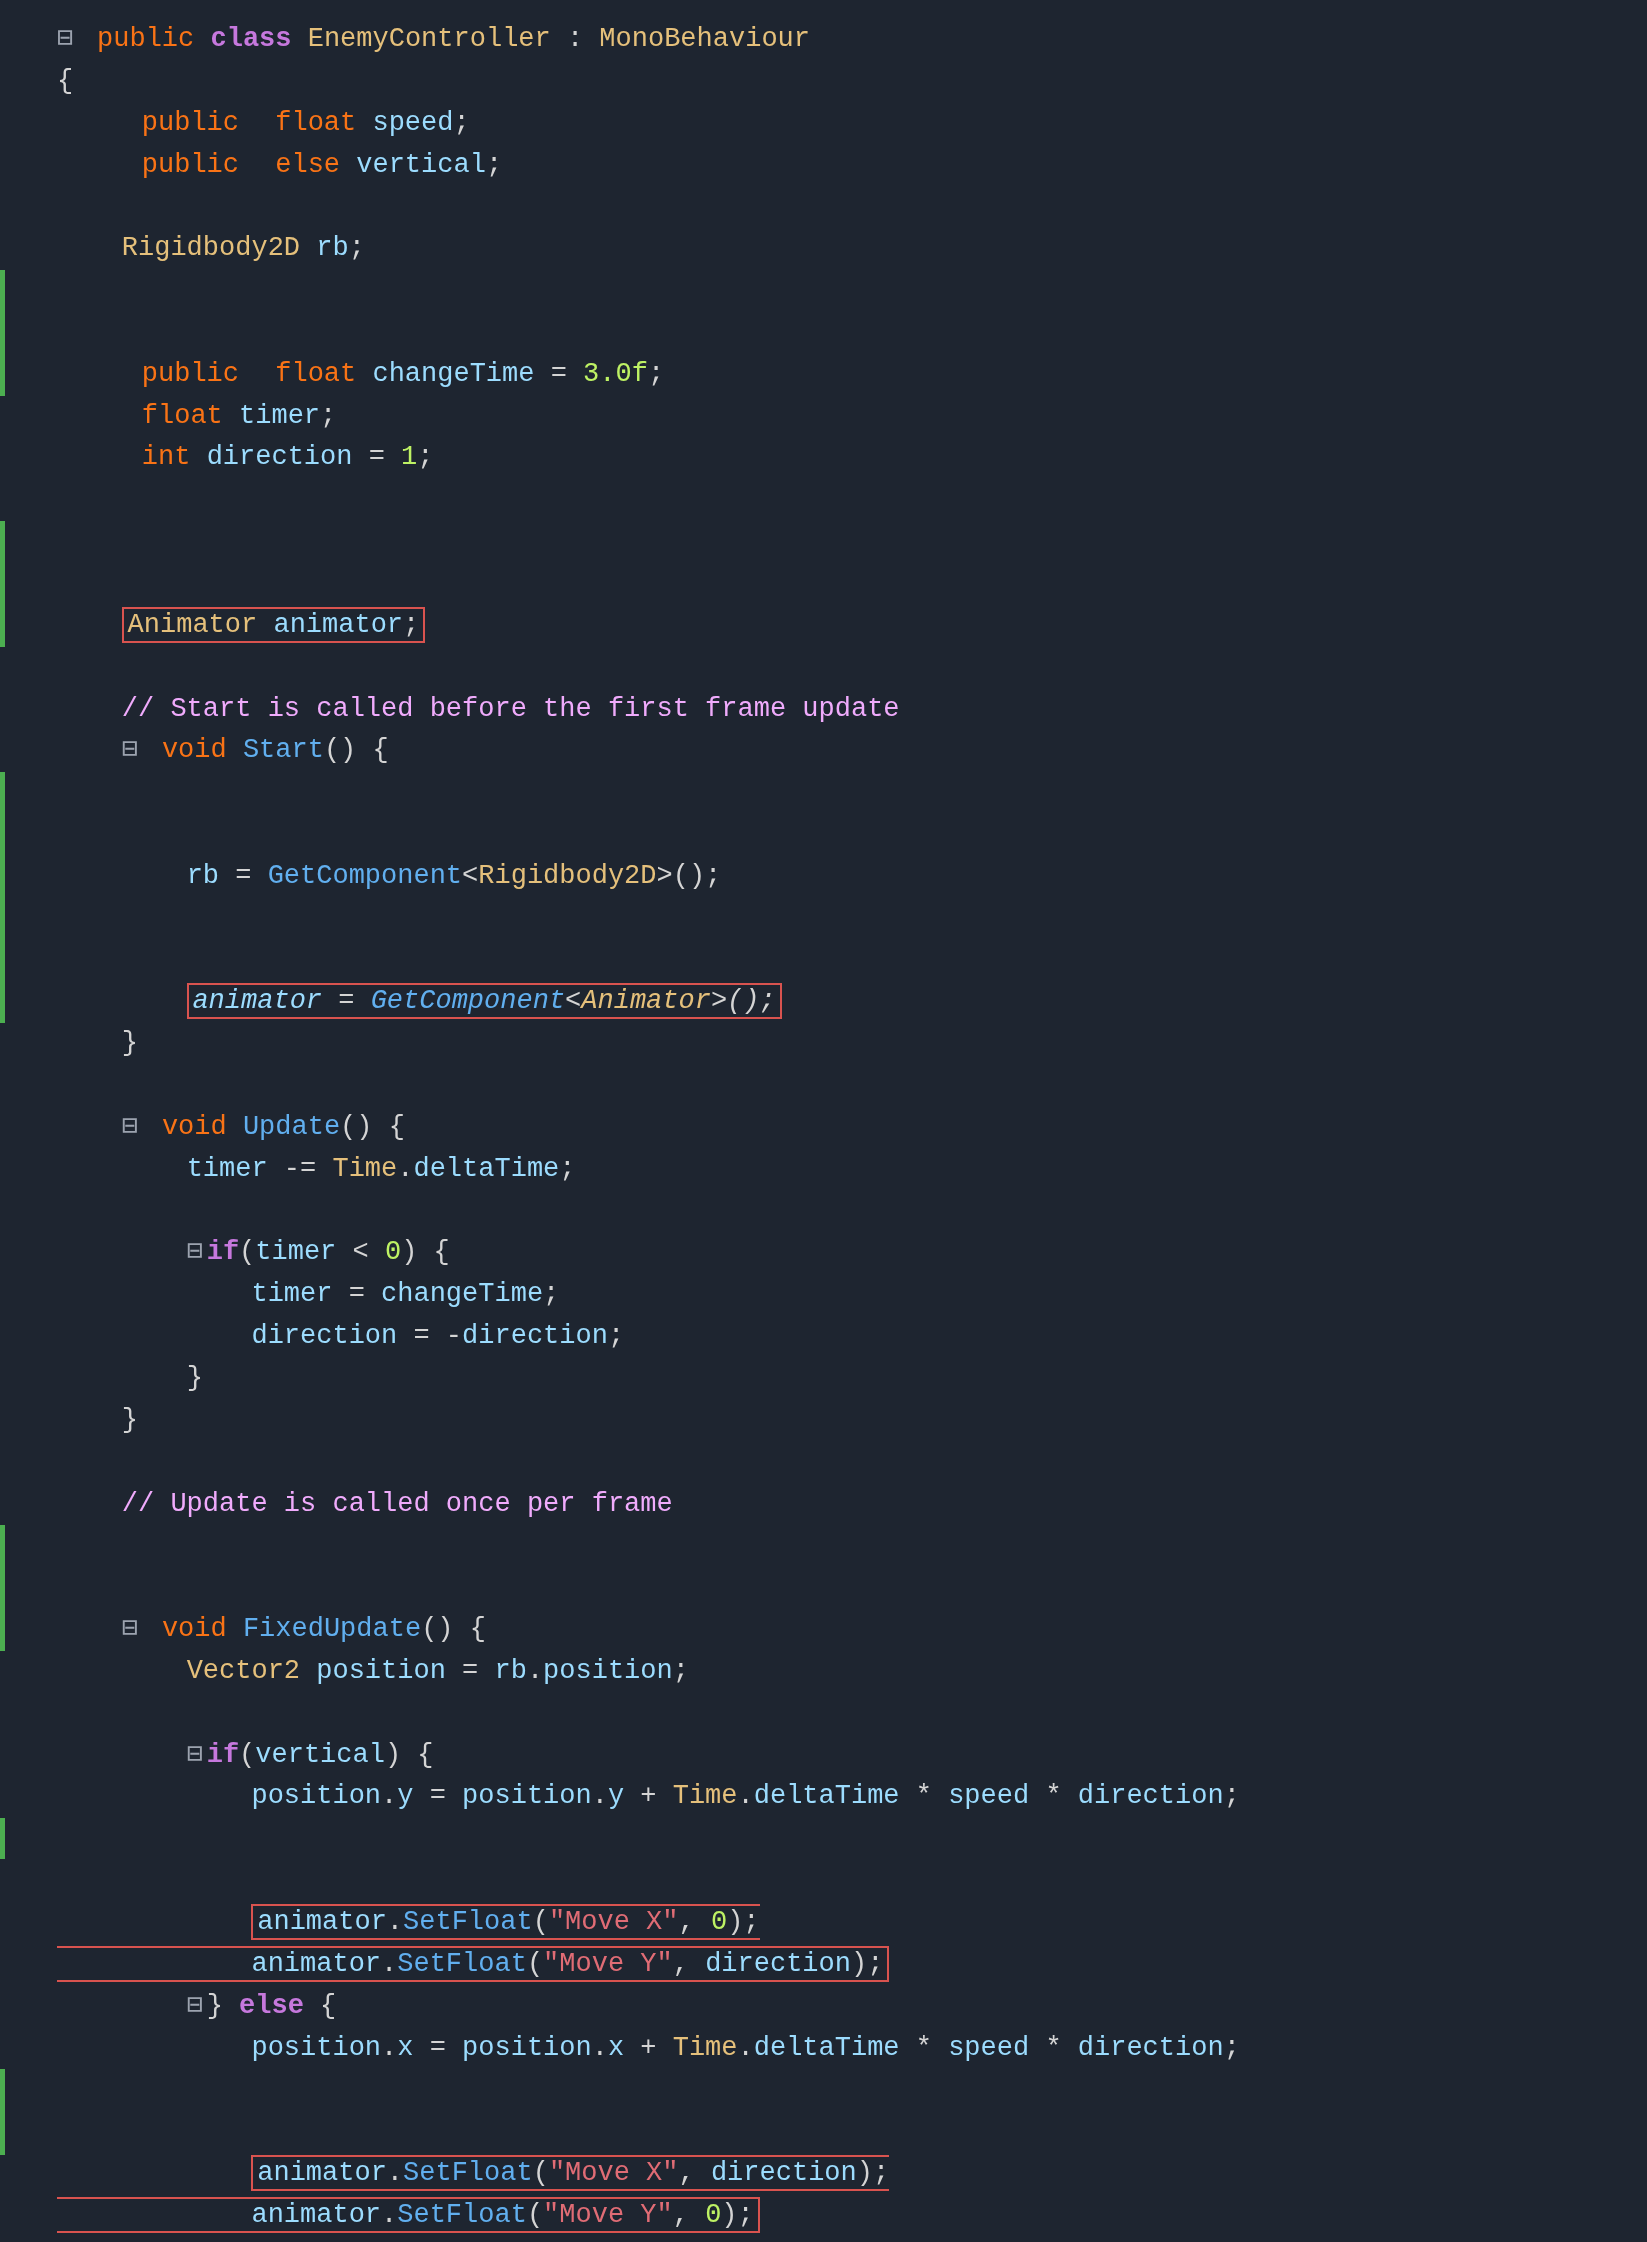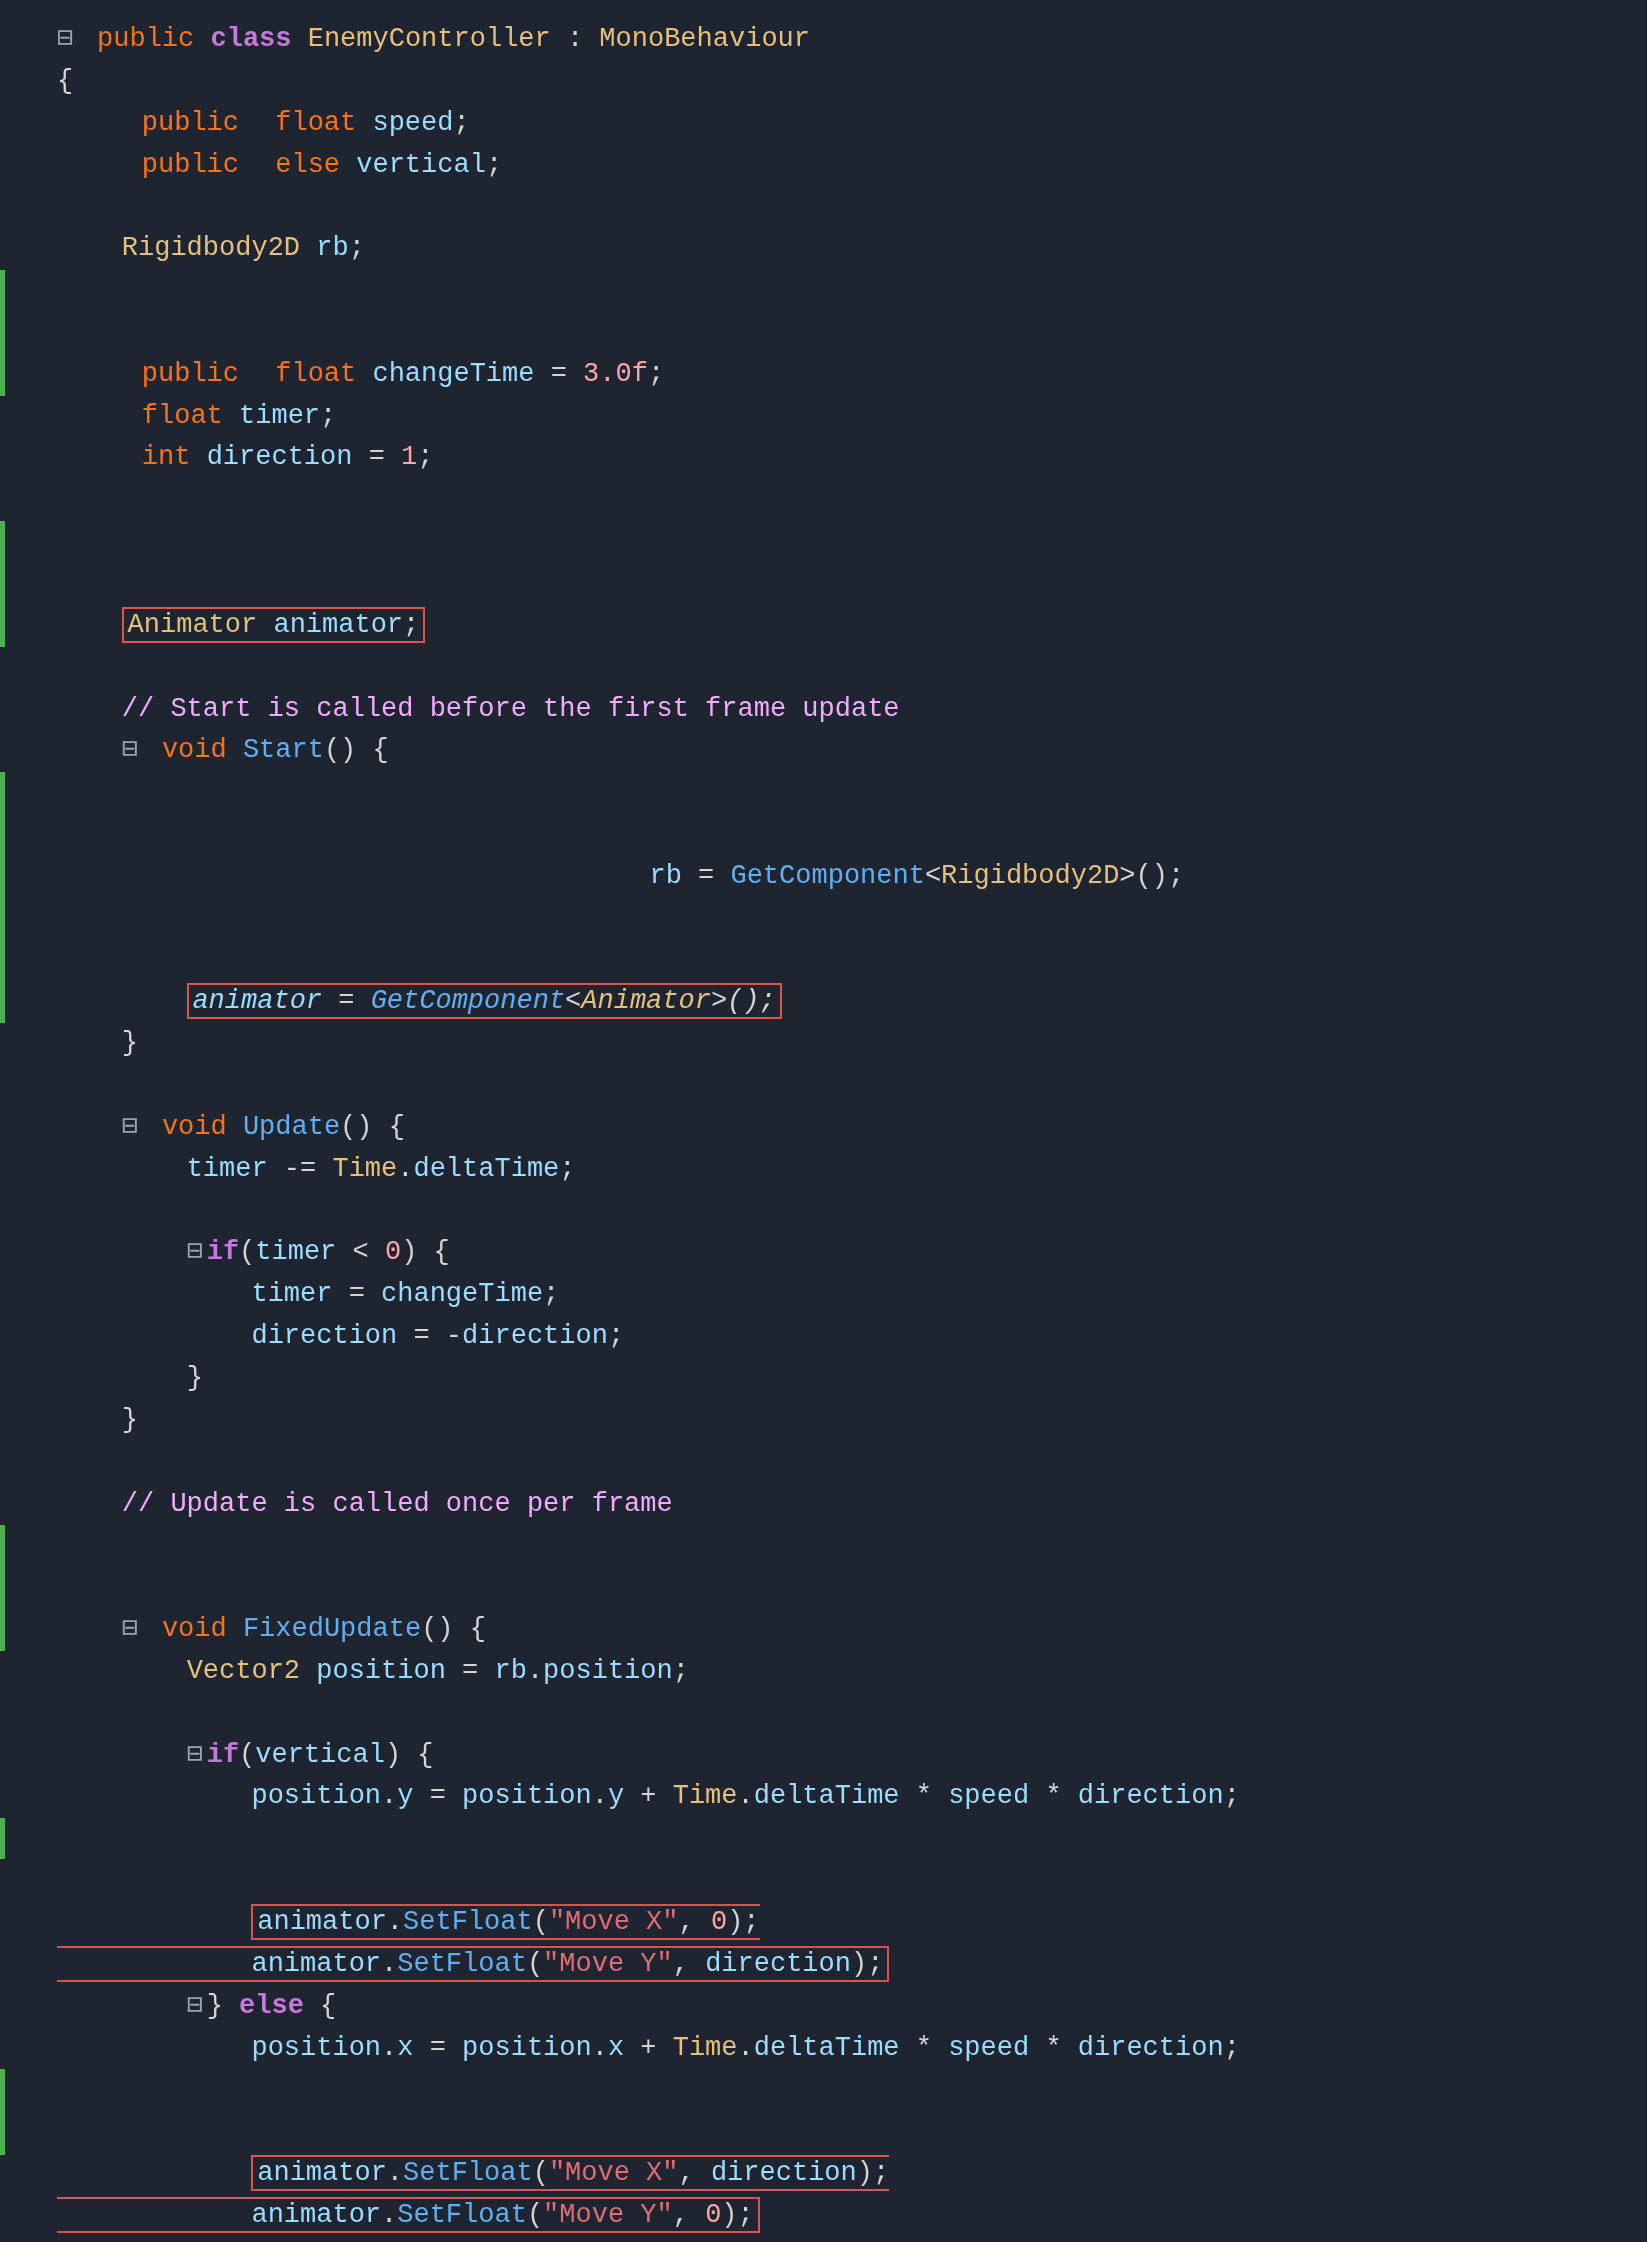--- a/index.html
+++ b/index.html
@@ -19,21 +19,21 @@
       padding-left: 57px;
     }
 
     
     .kw-blue { color: #f97316; margin-left: 20px; } 
     .kw-purple { color: #c678dd; font-weight: bold; } 
     .class-name { color: #e5c07b; } 
     .method-name { color: #61afef; } 
     .string { color: #e06c75; } 
     .comment { color: #f0abfc; font-style: normal; text-align: right; } 
-    .number { color: #fca5a5; margin-top: 25px; }
+    .number { color: #bef264; margin-top: 25px; }
     .op { color: #d4d4d4; }
     .identifier { color: #9cdcfe; }
 
     pre {
       font-family: 'Courier New', Courier, monospace;
       font-size: 27px;
       line-height: 1.55;
     }
 
     .red-box {
@@ -57,21 +57,21 @@
     <span class="kw-blue">public</span> <span class="kw-blue">float</span> <span class="identifier">changeTime</span> <span class="op">=</span> <span class="number">3.0f</span><span class="op">;</span></div>
     <span class="kw-blue">float</span> <span class="identifier">timer</span><span class="op">;</span>
     <span class="kw-blue">int</span> <span class="identifier">direction</span> <span class="op">=</span> <span class="number">1</span><span class="op">;</span>
 
 <div style="position:relative; display:inline-block; width:100%;">
 <div style="position:absolute; left:-57px; top:0; width:4.8px; height:100%; background:#4caf50;"></div>
     <span class="red-box"><span class="class-name">Animator</span> <span class="identifier">animator</span><span class="op">;</span></span></div>
 
     <span class="comment">// Start is called before the first frame update</span>
     <span style="color:#9ca3af; margin-right:3.8px;">⊟</span><span class="kw-blue">void</span> <span class="method-name">Start</span><span class="op">() {</span>
-<div style="position:relative; display:inline-block; width:100%;text-align:center;">
+<div style="position:relative; display:inline-block; width:100%;">
 <div style="position:absolute; left:-57px; top:0; width:4.8px; height:100%; background:#4caf50;"></div>
         <span class="identifier">rb</span> <span class="op">=</span> <span class="method-name">GetComponent</span><span class="op">&lt;</span><span class="class-name">Rigidbody2D</span><span class="op">&gt;();</span></div>
 <div style="position:relative; display:inline-block; width:100%;font-style:italic;">
 <div style="position:absolute; left:-57px; top:0; width:4.8px; height:100%; background:#4caf50;"></div>
         <span class="red-box"><span class="identifier">animator</span> <span class="op">=</span> <span class="method-name">GetComponent</span><span class="op">&lt;</span><span class="class-name">Animator</span><span class="op">&gt;();</span></span></div>
     <span class="op">}</span>
 
     <span style="color:#9ca3af; margin-right:3.8px;">⊟</span><span class="kw-blue">void</span> <span class="method-name">Update</span><span class="op">() {</span>
         <span class="identifier">timer</span> <span class="op">-=</span> <span class="class-name">Time</span><span class="op">.</span><span class="identifier">deltaTime</span><span class="op">;</span>
 

